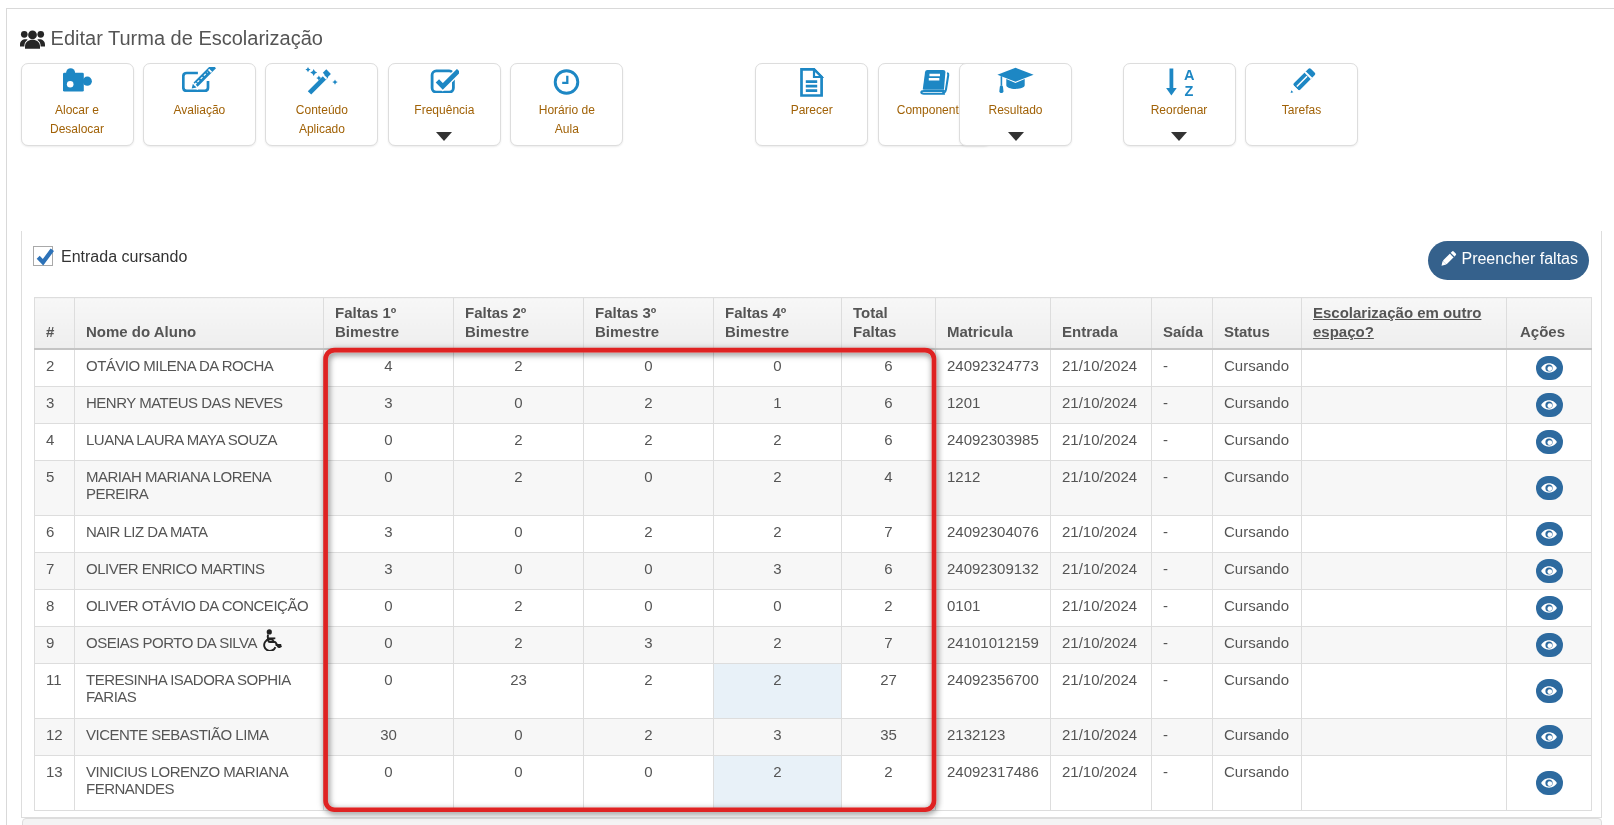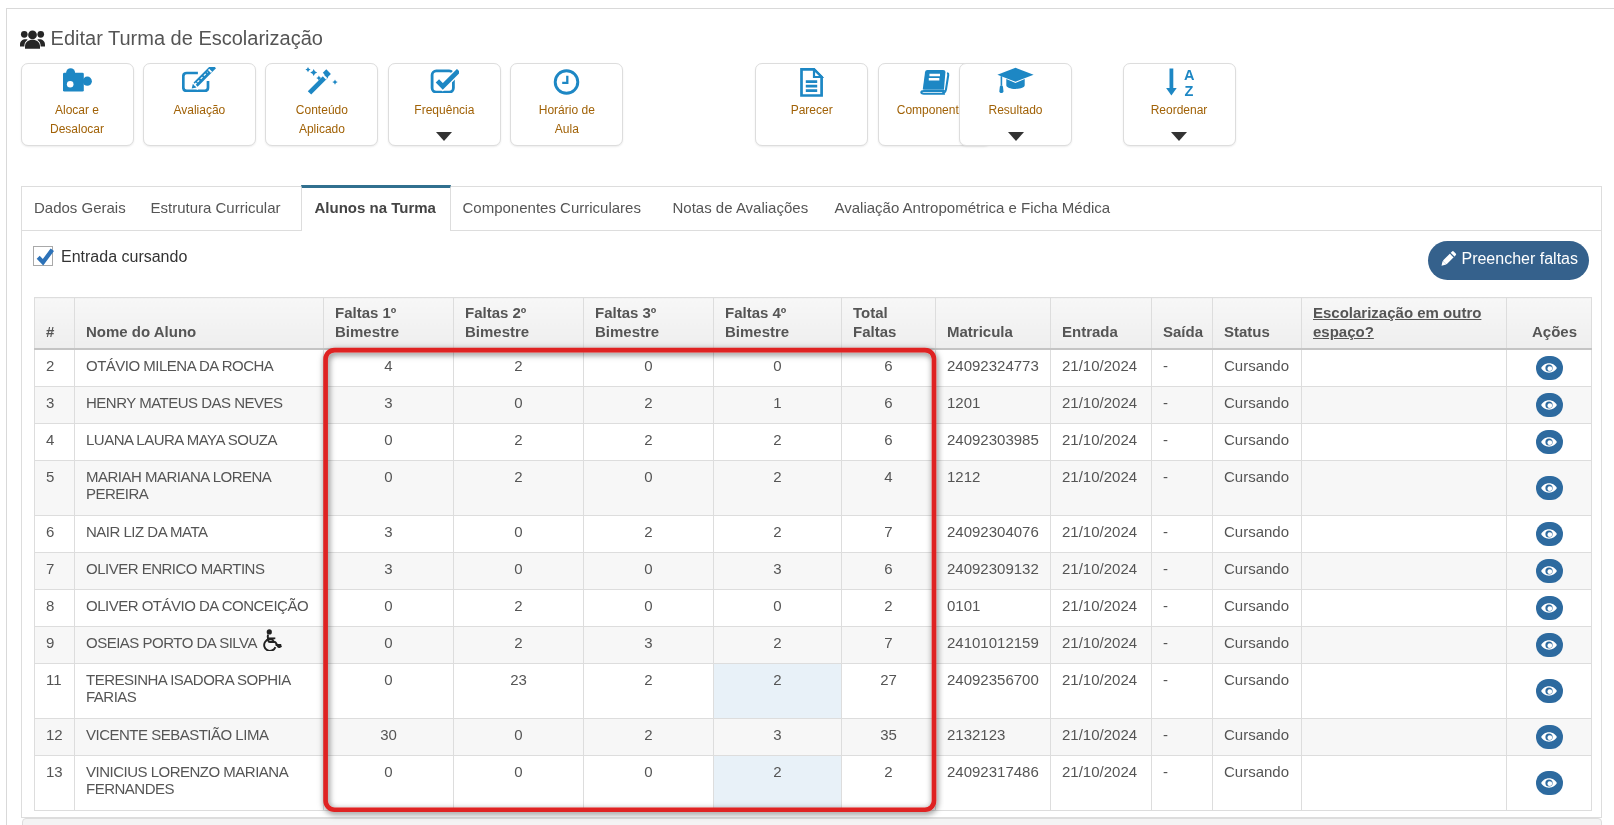--- a/index.html
+++ b/index.html
@@ -18,21 +18,21 @@
 #activetab span { position:absolute; left:13px; top:11px; font-size:15px; font-weight:bold; color:#444; white-space:nowrap; }
 #content { position:absolute; left:21px; top:231px; width:1581px; height:587px; border-left:1px solid #ddd; border-right:1px solid #ddd; border-bottom:1px solid #ddd; background:#fff; }
 #cbx { position:absolute; left:33px; top:246px; width:20px; height:20px; background:#fff; border:1px solid #a9a9a9; }
 #cbx svg { position:absolute; left:0px; top:0px; }
 #cbl { position:absolute; left:61px; top:248px; font-size:16px; color:#333; }
 #pf { position:absolute; left:1428px; top:241px; width:161px; height:39px; background:#35618c; border-radius:20px; color:#fff; font-size:16px; line-height:36px; text-align:center; }
 #pf svg { vertical-align:-4px; margin-right:0px; }
 #tblwrap { position:absolute; left:34px; top:297px; width:1558px; border-radius:4px; }
 table { border-collapse:collapse; table-layout:fixed; width:1557px; font-size:15px; color:#555; }
 th { background:linear-gradient(#f7f7f7,#eeeeee); border:1px solid #ddd; border-bottom:2px solid #c4c4c4; font-size:15px; color:#555; text-align:left; padding:6px 10px 7px 11px; height:49px; vertical-align:bottom; line-height:18.5px; }
-th.ca { text-align:center; padding-left:13px; padding-right:2px;margin-left:14px; }
+th.ca { padding-left:13px; padding-right:2px;margin-left:14px; }
 td { border:1px solid #ddd; padding:7px 8px 9.5px 11px; vertical-align:top; line-height:17.5px; }
 td.nm { padding-right:0; letter-spacing:-0.5px; }
 tr.h1 { height:37px; } tr.h2 { height:55px; }
 td.ac { vertical-align:middle; text-align:center; padding:0; }
 .wc { display:inline-block; position:relative; width:21px; height:11px; margin-left:1px; }
 .wc svg { position:absolute; left:0; top:-8px; }
 td.c { text-align:center; padding-left:2px; padding-right:2px; }
 tr.odd td { background:#f7f7f7; }
 td.hl { background:#e8f1f8 !important; }
 .eye { display:block; width:27px; height:24px; background:#2d6a9f; border-radius:12px; margin:0 auto; padding-top:7px; }
@@ -130,31 +130,33 @@
 <div class="tb" style="left:1122.5px;">
       <div class="ic" style="top:3.9px;"><svg width="32" height="29" viewBox="0 0 32 29" style="">
 <path d="M8.4 0.5 v20" stroke="#1d87c4" stroke-width="3.8"></path>
 <path d="M3.1 20 h10.6 L8.4 27.5 z" fill="#1d87c4"></path>
 <text x="21" y="12" font-family="Liberation Sans, sans-serif" font-size="14.5" font-weight="bold" fill="#1d87c4">A</text>
 <text x="21.5" y="27.5" font-family="Liberation Sans, sans-serif" font-size="14.5" font-weight="bold" fill="#1d87c4">Z</text>
 </svg></div>
       <div class="tbl">Reordenar</div>
       <div class="tbc"><span style="display:inline-block;width:0;height:0;border-left:8.5px solid transparent;border-right:8.5px solid transparent;border-top:9px solid #333;"></span></div>
     </div>
+<div class="tb" style="left:1245.0px;">
+      <div class="ic" style="top:3.6px;"><svg width="28" height="28" viewBox="0 0 28 28" style="">
+<g transform="translate(13.5,14) rotate(45)">
+<rect x="-4.5" y="-16" width="9" height="24" rx="2" fill="#1d87c4"></rect>
+<rect x="-4.7" y="-10.6" width="9.4" height="2" fill="#fff"></rect>
+<path d="M-0.1 -8 v14.5" stroke="#fff" stroke-width="1.5"></path>
+<path d="M-4.5 8 h9 L0 15.4 z" fill="#fff"></path>
+<path d="M-1.4 13 h2.8 L0 15.4 z" fill="#1d87c4"></path>
+</g>
+</svg></div>
+      <div class="tbl">Tarefas</div>
+    </div>
 
-  <div id="tabsbar">
-    <span class="tabtxt" style="left:12.0px;">Dados Gerais</span>
-      <span class="tabtxt" style="left:128.5px;">Estrutura Curricular</span>
-      <span class="tabtxt" style="left:440.5px;">Componentes Curriculares</span>
-      <span class="tabtxt" style="left:650.5px;">Notas de Avaliações</span>
-      <span class="tabtxt" style="left:812.5px;">Avaliação Antropométrica e Ficha Médica</span>
-    <div id="activetab">
-        <span>Alunos na Turma</span>
-      </div>
-  </div>
   <div id="content"></div>
   <div id="cbx">
       <svg width="21" height="19" viewBox="0 0 21 19" style="">
         <path d="M4.2 10.3 l4.8 4.9 L18.3 2.8" fill="none" stroke="#2d72b8" stroke-width="4.2"></path>
       </svg>
     </div>
   <div id="cbl">Entrada cursando</div>
   <div id="pf"><svg width="18" height="18" viewBox="0 0 18 18" style="">
 <g transform="translate(9,9.2) rotate(45)">
 <rect x="-2.6" y="-9.5" width="5.2" height="14.5" rx="1.2" fill="#fff"></rect>

